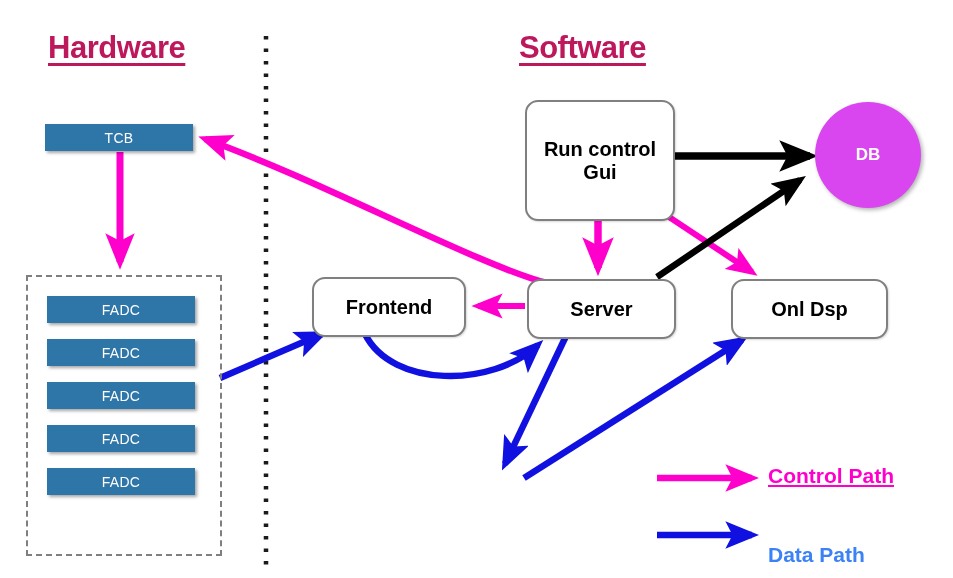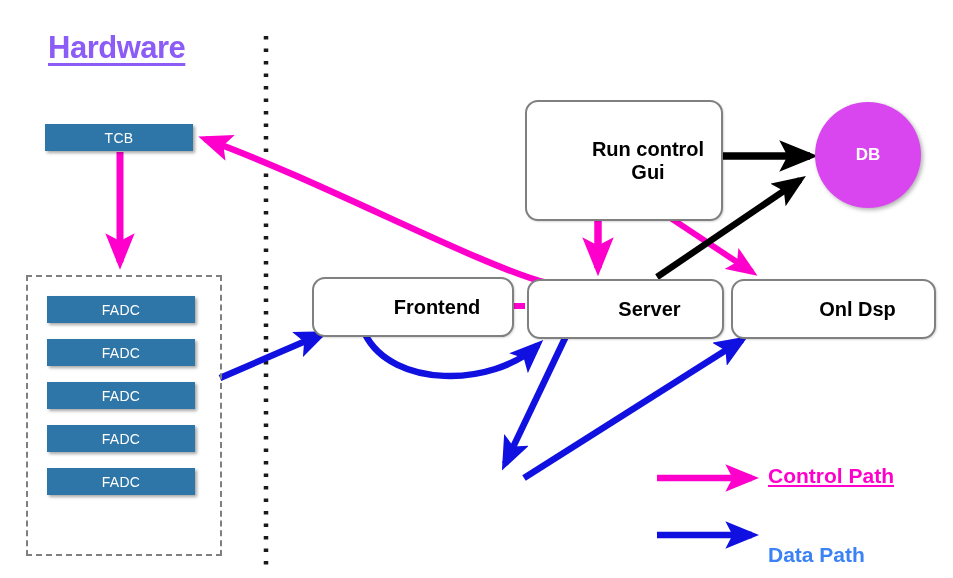--- a/index.html
+++ b/index.html
@@ -23,21 +23,21 @@
     top: 0;
     width: 953px;
     height: 578px;
     pointer-events: none;
   }
   .section-title {
     position: absolute;
     font-family: "Liberation Sans", sans-serif;
     font-weight: bold;
     font-size: 31px;
-    color: #8b5cf6;
+    color: #be185d;
     letter-spacing: -0.5px;
     text-decoration: underline;
     text-underline-offset: 5px;
     white-space: nowrap;
     text-align: center;
   }
   .hw-bar {
     position: absolute;
     background: #2E75A8;
     color: #ffffff;
@@ -62,21 +62,20 @@
     display: flex;
     align-items: center;
     justify-content: center;
     text-align: center;
     font-family: "Liberation Sans", sans-serif;
     font-weight: bold;
     font-size: 20px;
     color: #000000;
     line-height: 1.12;
     box-shadow: 1px 1px 2px rgba(0,0,0,0.15);
-    padding-left: 48px;
   }
   .circle {
     position: absolute;
     border-radius: 50%;
     background: #d946ef;
     color: #ffffff;
     display: flex;
     align-items: center;
     justify-content: center;
     font-family: "Liberation Sans", sans-serif;
@@ -134,20 +133,21 @@
 
     <line x1="567" y1="334" x2="505" y2="464" stroke="#1010E0" stroke-width="6.5" marker-end="url(#ah-blue)"></line>
 
     <line x1="524" y1="478" x2="742" y2="340" stroke="#1010E0" stroke-width="6.5" marker-end="url(#ah-blue)"></line>
 
     <line x1="657" y1="478" x2="752" y2="478" stroke="#FF00CC" stroke-width="6.5" marker-end="url(#ah-pink)"></line>
     <line x1="657" y1="535" x2="752" y2="535" stroke="#1010E0" stroke-width="6.5" marker-end="url(#ah-blue)"></line>
   </svg>
 
   <div class="section-title" style="left:48px; top:30px;">Hardware</div>
+  <div class="section-title" style="left:519px; top:30px;">Software</div>
 
   <div class="hw-bar" style="left:45px; top:124px; width:148px; height:27px;text-align:right;">TCB</div>
 
   <div class="dashed-group" style="left:26px; top:275px; width:192px; height:277px;"></div>
 
   <div class="hw-bar" style="left:47px; top:296px; width:148px; height:27px;">FADC</div>
   <div class="hw-bar" style="left:47px; top:339px; width:148px; height:27px;">FADC</div>
   <div class="hw-bar" style="left:47px; top:382px; width:148px; height:27px;">FADC</div>
   <div class="hw-bar" style="left:47px; top:425px; width:148px; height:27px;">FADC</div>
   <div class="hw-bar" style="left:47px; top:468px; width:148px; height:27px;">FADC</div>

